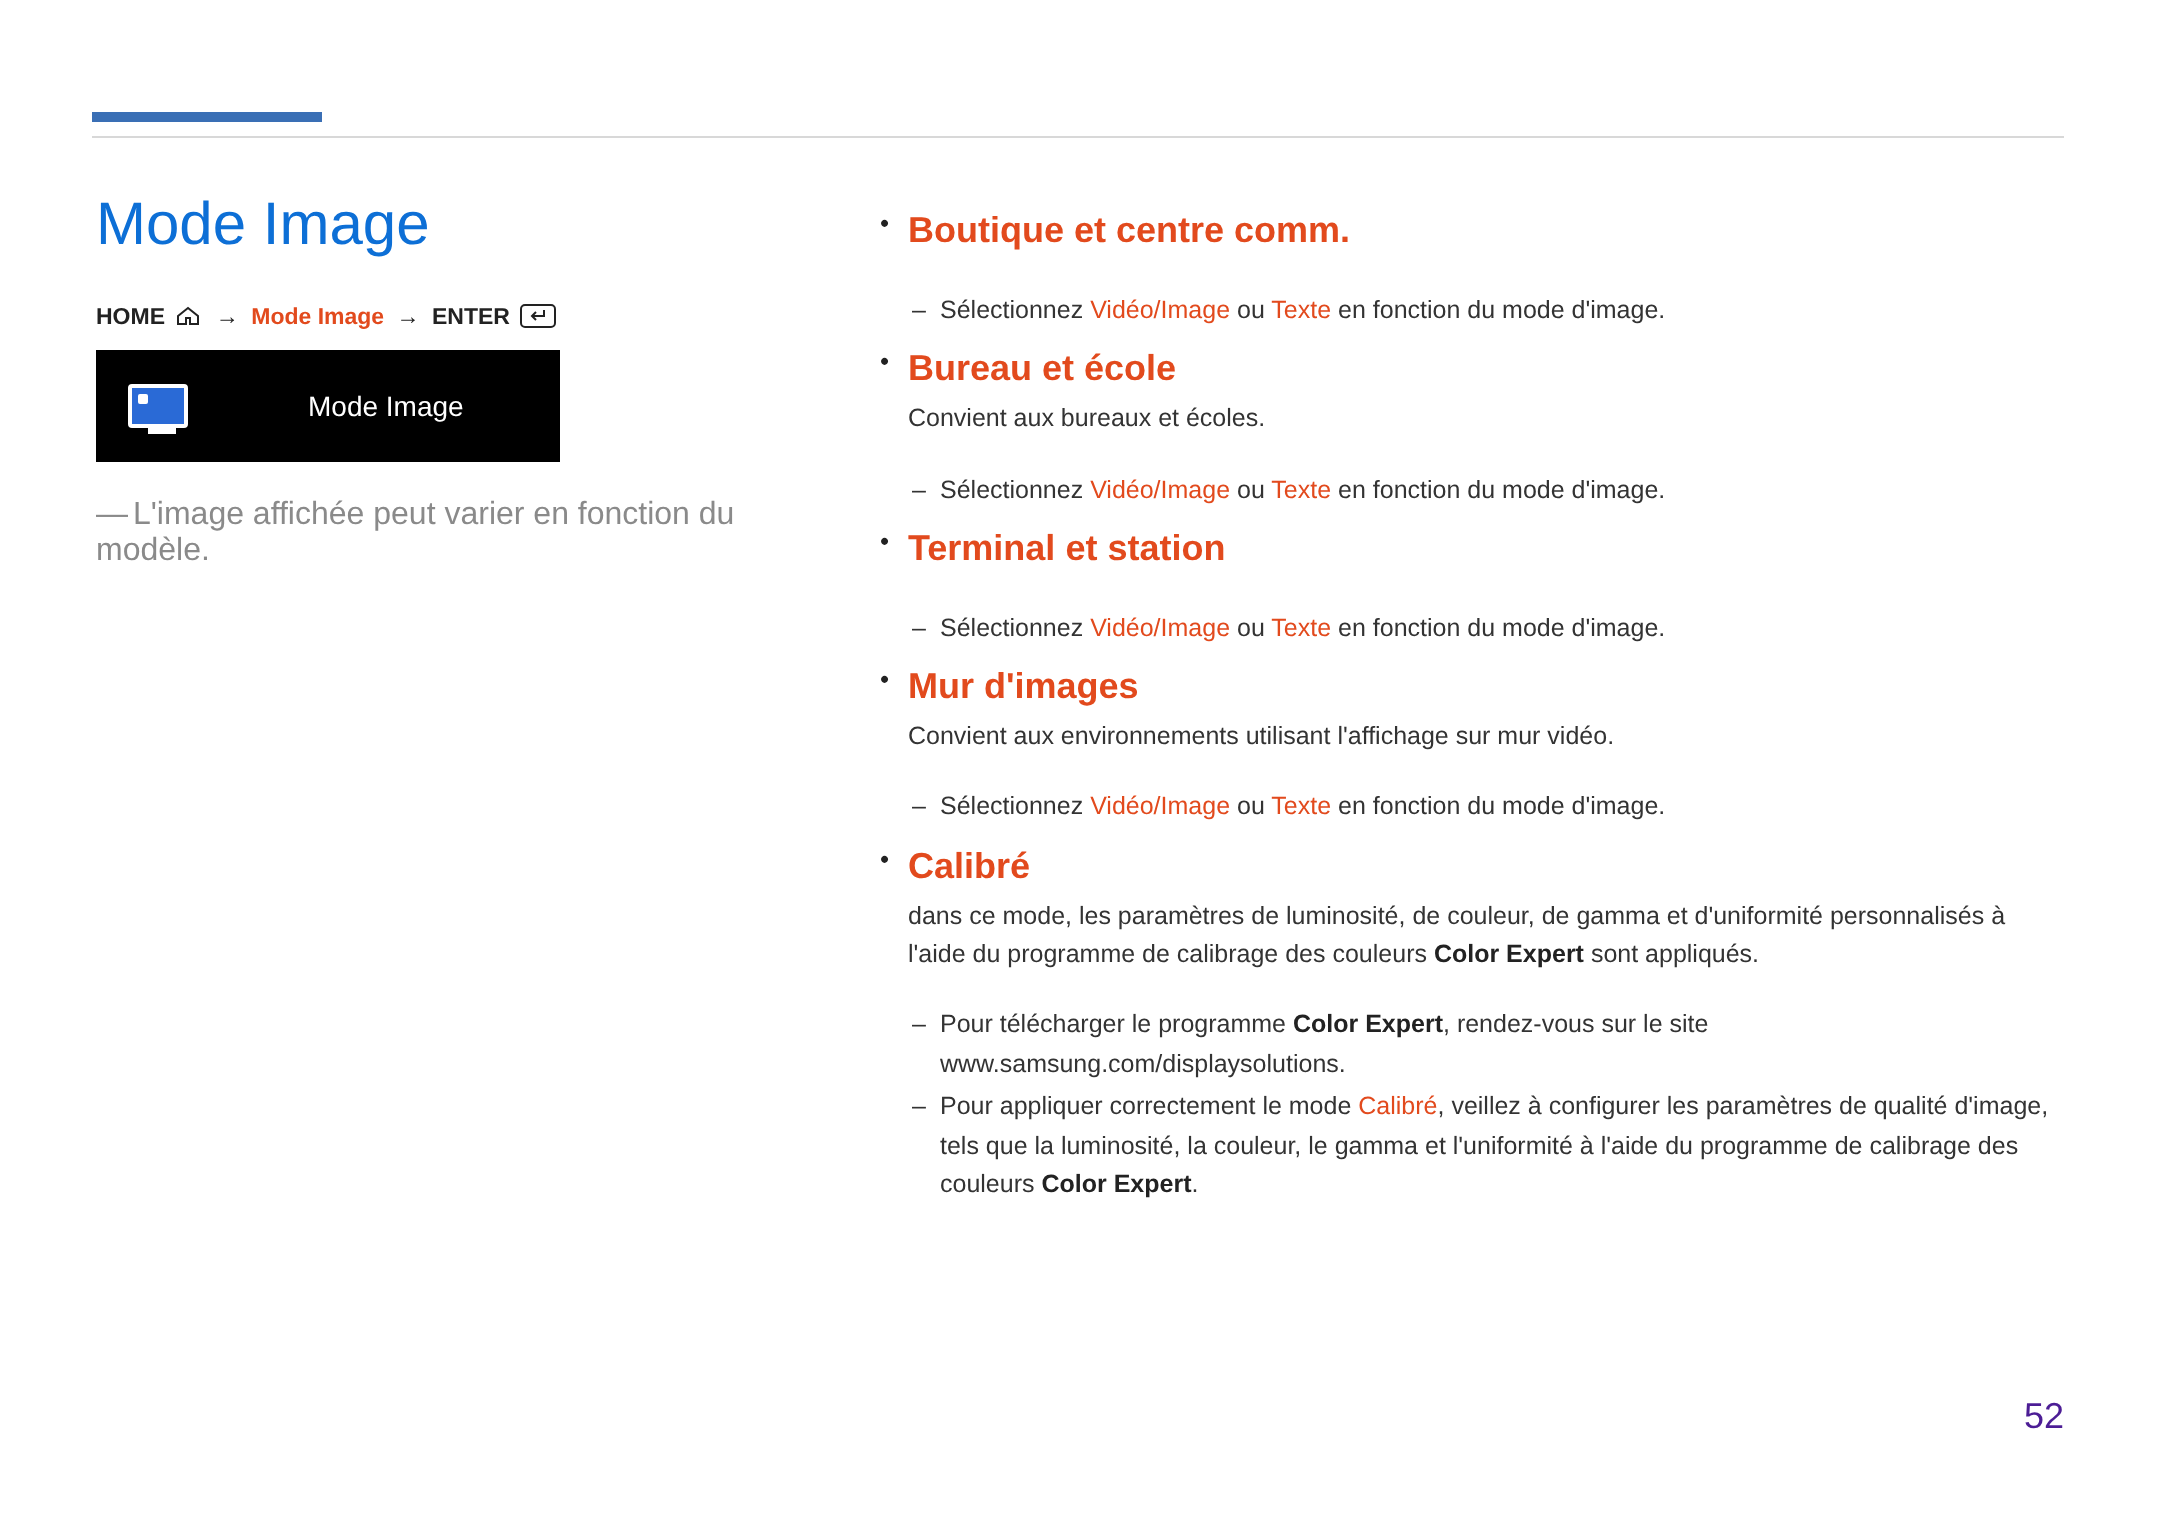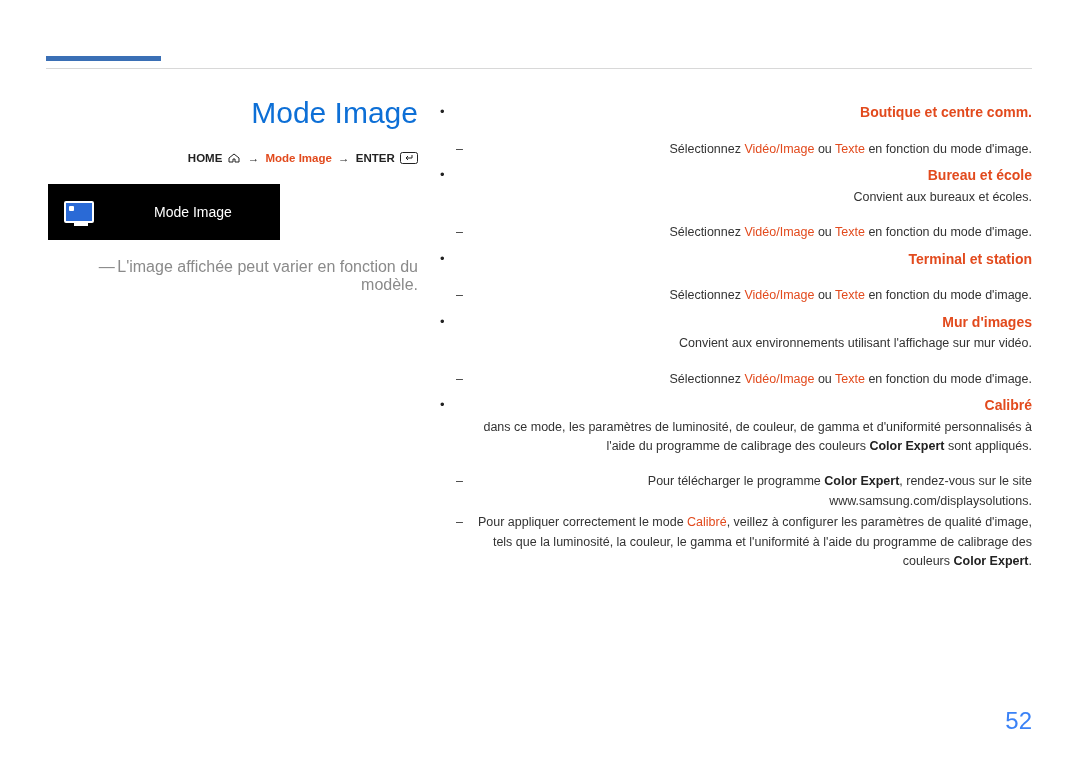--- a/index.html
+++ b/index.html
@@ -7,21 +7,20 @@
     font-family: "Segoe UI", Arial, sans-serif;
     background: #fff;
     color: #222;
     width: 1080px;
     height: 763px;
     position: relative;
     overflow: hidden;
   }
   .page {
     padding: 50px 48px 0 48px;
-    text-align: right;
   }
   .topbar {
     position: absolute;
     top: 56px;
     left: 46px;
     width: 115px;
     height: 5px;
     background: #3a6fb5;
   }
   .topline {
@@ -49,21 +48,21 @@
   }
   h1.title {
     color: #0d6fd6;
     font-weight: 400;
     font-size: 30px;
     margin-bottom: 22px;
   }
   .path {
     font-size: 11.5px;
     font-weight: 700;
-    margin-bottom: 18px;
+    margin-bottom: 8px;
   }
   .path .accent { color: #e24a1d; font-weight: 700; }
   .path .arrow { font-weight: 400; margin: 0 3px; }
   .home-icon {
     display: inline-block;
     vertical-align: -1px;
     margin: 0 2px;
   }
   .enter-icon {
     display: inline-block;
@@ -132,21 +131,21 @@
     content: "•";
     position: absolute;
     left: 2px;
     top: 0;
     color: #222;
     font-size: 13px;
   }
   .mode-title {
     color: #e24a1d;
     font-weight: 700;
-    font-size: 14px;
+    font-size: 18px;
   }
   .mode-desc {
     display: block;
     margin-top: 1px;
   }
   ul.sub {
     list-style: none;
     margin-top: 16px;
   }
   ul.sub > li {
@@ -156,24 +155,24 @@
   }
   ul.sub > li::before {
     content: "‒";
     position: absolute;
     left: 2px;
     top: 0;
     color: #333;
   }
   .page-number {
     position: absolute;
-    bottom: 28px;
+    bottom: 44px;
     right: 48px;
-    font-size: 24px;
-    color: #3b82f6;
+    font-size: 18px;
+    color: #4c1d95;
     font-weight: 300;
   }
 </style>
 </head>
 <body>
 
 <div class="topbar"></div>
 <div class="topline"></div>
 
 <div class="page">

